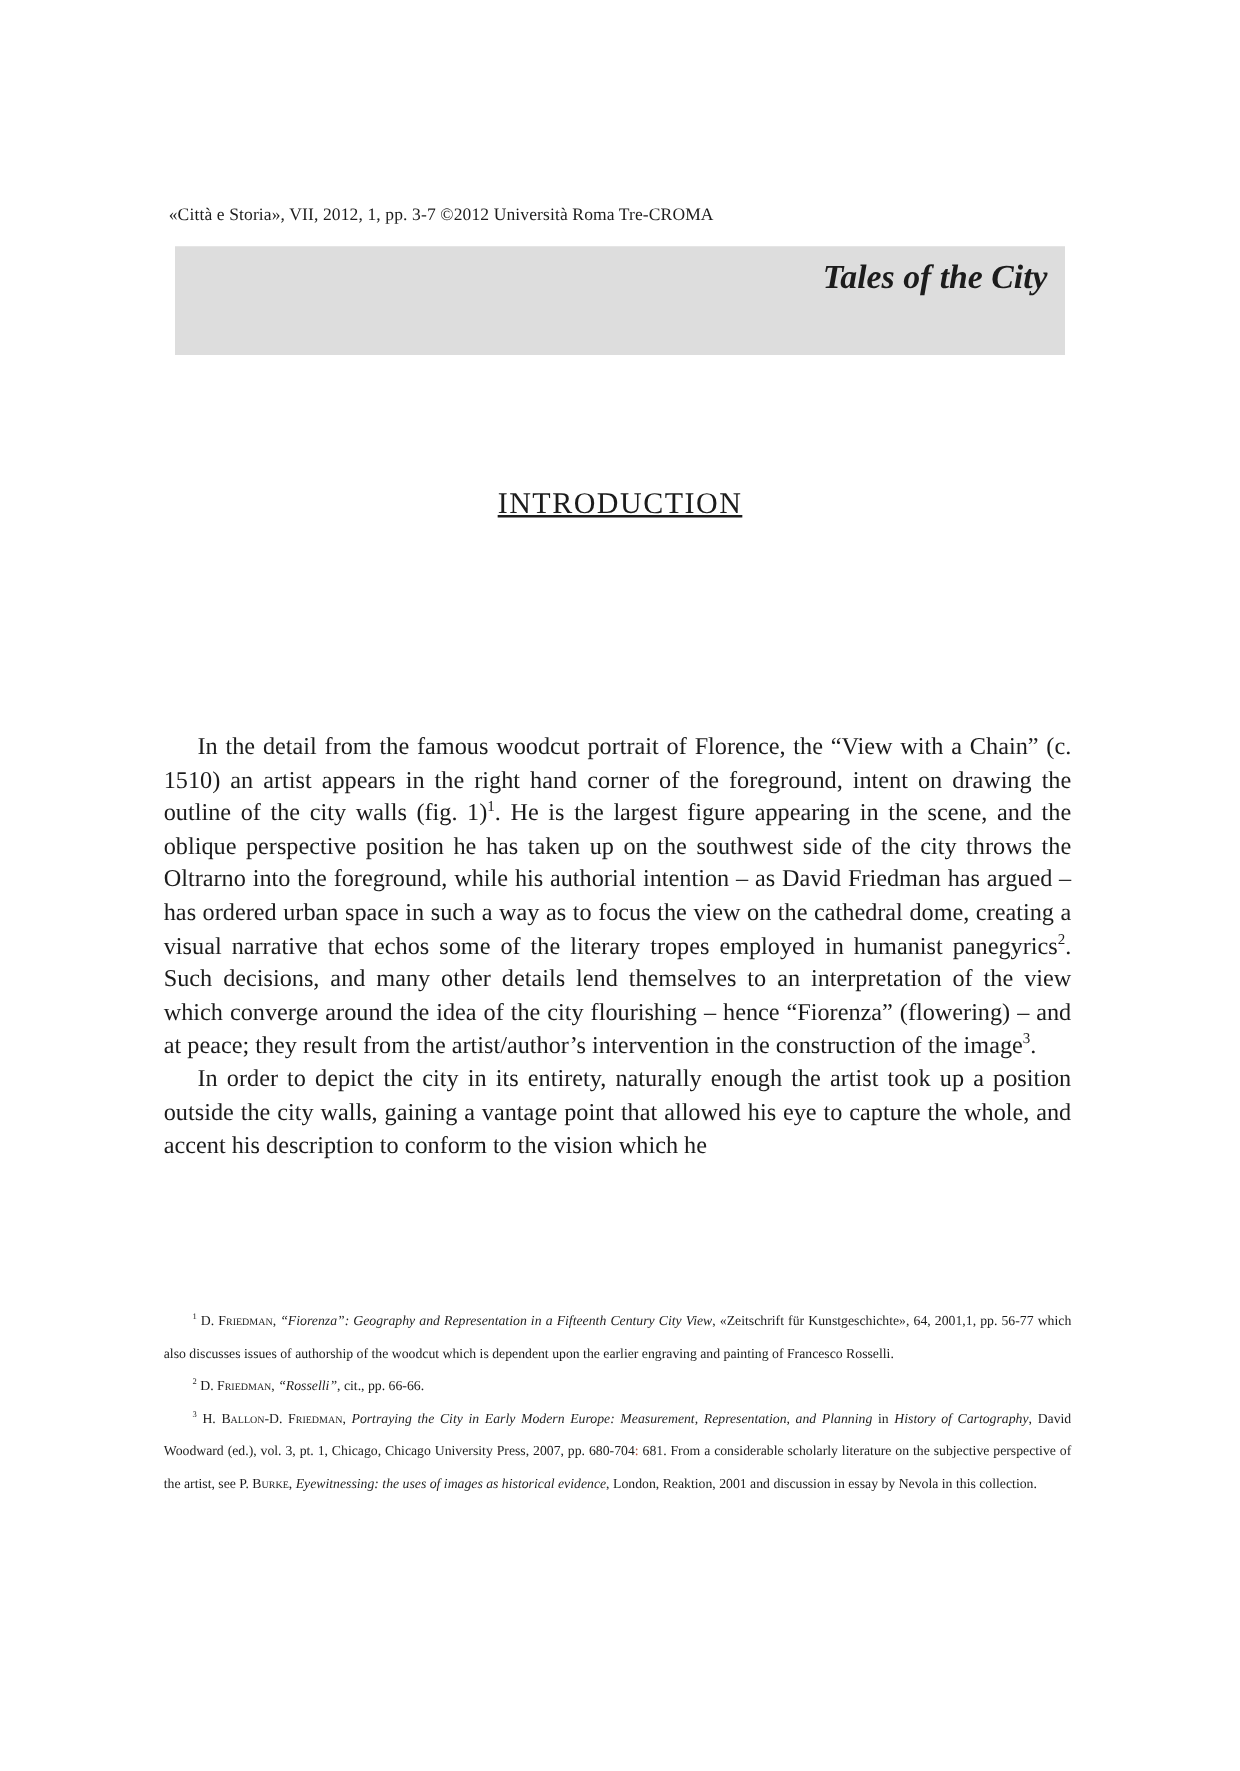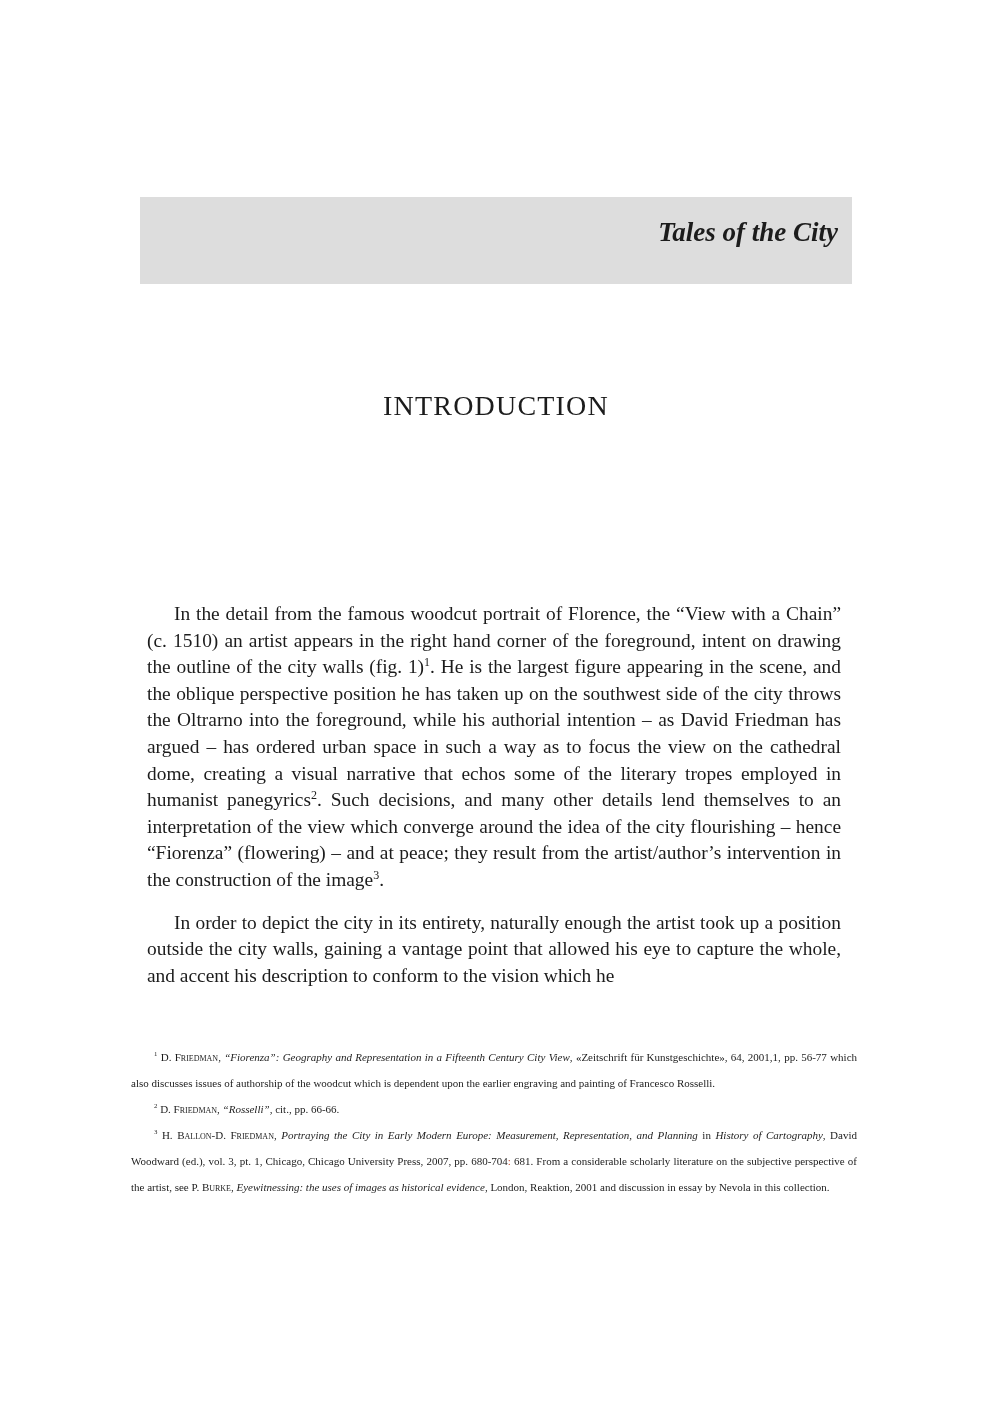--- a/index.html
+++ b/index.html
@@ -21,48 +21,49 @@
     letter-spacing: 0.1px;
   }
   .title-banner {
     position: absolute;
     left: 140px;
     top: 197px;
     width: 712px;
     height: 87px;
     background: var(--banner-bg, #dddddd);
     box-sizing: border-box;
-    padding: 18px 14px 0 0;
+    padding: 7px 14px 0 0;
     text-align: right;
     font-style: italic;
     font-weight: bold;
     font-size: 27px;
     line-height: 34px;
   }
   .section-heading {
     position: absolute;
     left: 135px;
     top: 390px;
     width: 722px;
     margin: 0;
     text-align: center;
-    font-size: 28px;
+    font-size: 24px;
     font-weight: normal;
     letter-spacing: 1.2px;
+    text-decoration: underline;
   }
   .body-text {
     position: absolute;
     left: 131px;
     top: 585px;
     width: 726px;
     font-size: 19.4px;
     line-height: 26.6px;
     text-align: justify;
   }
-  .para { margin: 16px; text-indent: 27px; }
+  .para { margin: 0; text-indent: 27px; }
   .footnotes {
     position: absolute;
     left: 131px;
     top: 1044px;
     width: 726px;
     font-size: 11px;
     line-height: 26px;
     text-align: justify;
   }
   .footnote { margin: 0; text-indent: 23px; }
@@ -70,20 +71,21 @@
   .seg-italic { font-style: italic; }
   .seg-smallcaps { font-variant: small-caps; }
   .seg-sup { vertical-align: super; font-size: 0.62em; line-height: 0; }
   .seg-red { color: var(--footnote-accent-red, #c9452a); }
 </style>
 </head>
 <body>
 
 <div class="page">
 
+  <div class="journal-line">«Città e Storia», VII, 2012, 1, pp. 3-7 ©2012 Università Roma Tre-CROMA</div>
 
   <div class="title-banner">
     <div>Tales of the City</div>
   </div>
 
   <h2 class="section-heading">INTRODUCTION</h2>
 
   <div class="body-text">
     <p class="para"><span class="seg-normal">In the detail from the famous woodcut portrait of Florence, the “View with a Chain” (c. 1510) an artist appears in the right hand corner of the foreground, intent on drawing the outline of the city walls (fig. 1)</span><span class="seg-sup">1</span><span class="seg-normal">. He is the largest figure appearing in the scene, and the oblique perspective position he has taken up on the southwest side of the city throws the Oltrarno into the foreground, while his authorial intention – as David Friedman has argued – has ordered urban space in such a way as to focus the view on the cathedral dome, creating a visual narrative that echos some of the literary tropes employed in humanist panegyrics</span><span class="seg-sup">2</span><span class="seg-normal">. Such decisions, and many other details lend themselves to an interpretation of the view which converge around the idea of the city flourishing – hence “Fiorenza” (flowering) – and at peace; they result from the artist/author’s intervention in the construction of the image</span><span class="seg-sup">3</span><span class="seg-normal">.</span></p>
     <p class="para"><span class="seg-normal">In order to depict the city in its entirety, naturally enough the artist took up a position outside the city walls, gaining a vantage point that allowed his eye to capture the whole, and accent his description to conform to the vision which he</span></p>

